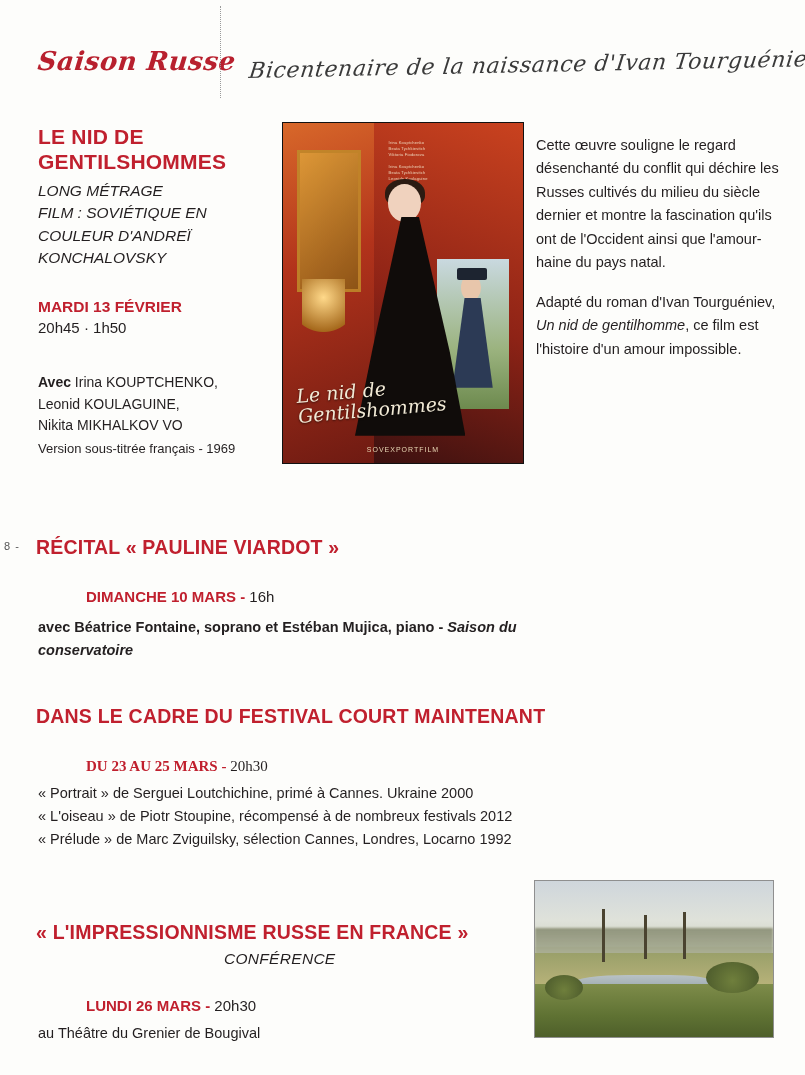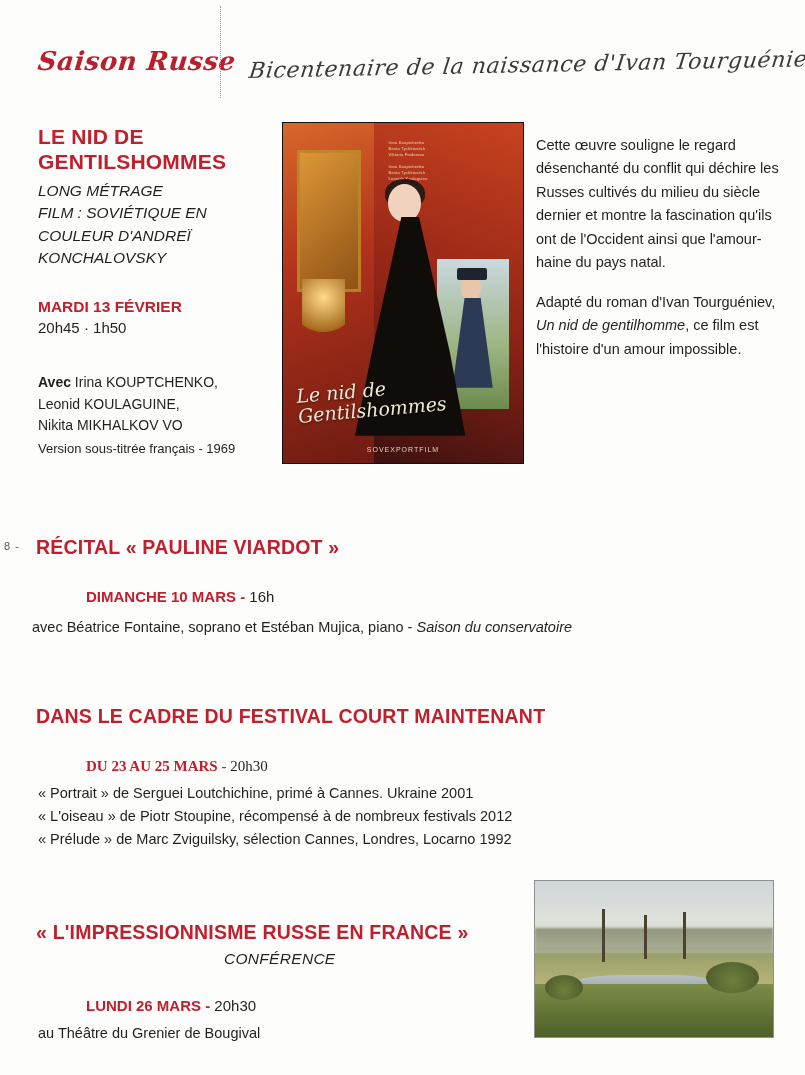--- a/index.html
+++ b/index.html
@@ -286,21 +286,21 @@
   .sec-body {
     position: absolute;
     font-size: 14.5px;
     line-height: 1.58;
     color: #231f20;
   }
   .sec-body i { font-style: italic; }
 
   .recital-title { left: 36px; top: 536px; }
   .recital-date  { left: 38px; top: 588px; }
-  .recital-line  { left: 32px; top: 616px; width: 560px; }
+  .recital-line  { left: 38px; top: 616px; width: 560px; font-weight: bold; }
 
   .festival-title { left: 36px; top: 705px; }
   .festival-date  { left: 38px; top: 758px; font-family: Liberation Serif, serif; }
   .festival-list  { left: 38px; top: 782px; width: 540px; }
 
   .conf-title { left: 36px; top: 921px; }
   .conf-sub {
     position: absolute;
     left: 224px;
     top: 950px;
@@ -436,21 +436,21 @@
   <div class="sec-body recital-line">
     avec Béatrice Fontaine, soprano et Estéban Mujica, piano - <i>Saison du conservatoire</i>
   </div>
 
   <div class="sec-title festival-title">DANS LE CADRE DU FESTIVAL COURT MAINTENANT</div>
   <div class="sec-sub festival-date">
     <b>DU 23 AU 25 MARS  -</b>
     <span>20h30</span>
   </div>
   <div class="sec-body festival-list">
-    <div>« Portrait » de Serguei Loutchichine, primé à Cannes. Ukraine 2001</div>
+    <div>« Portrait » de Serguei Loutchichine, primé à Cannes. Ukraine 2000</div>
     <div>« L'oiseau » de Piotr Stoupine, récompensé à de nombreux festivals 2012</div>
     <div>« Prélude » de Marc Zviguilsky, sélection Cannes, Londres, Locarno 1992</div>
   </div>
 
   <div class="sec-title conf-title">« L'IMPRESSIONNISME RUSSE EN FRANCE »</div>
   <div class="conf-sub">CONFÉRENCE</div>
   <div class="sec-sub conf-date">
     <b>LUNDI 26 MARS -</b>
     <span>20h30</span>
   </div>

